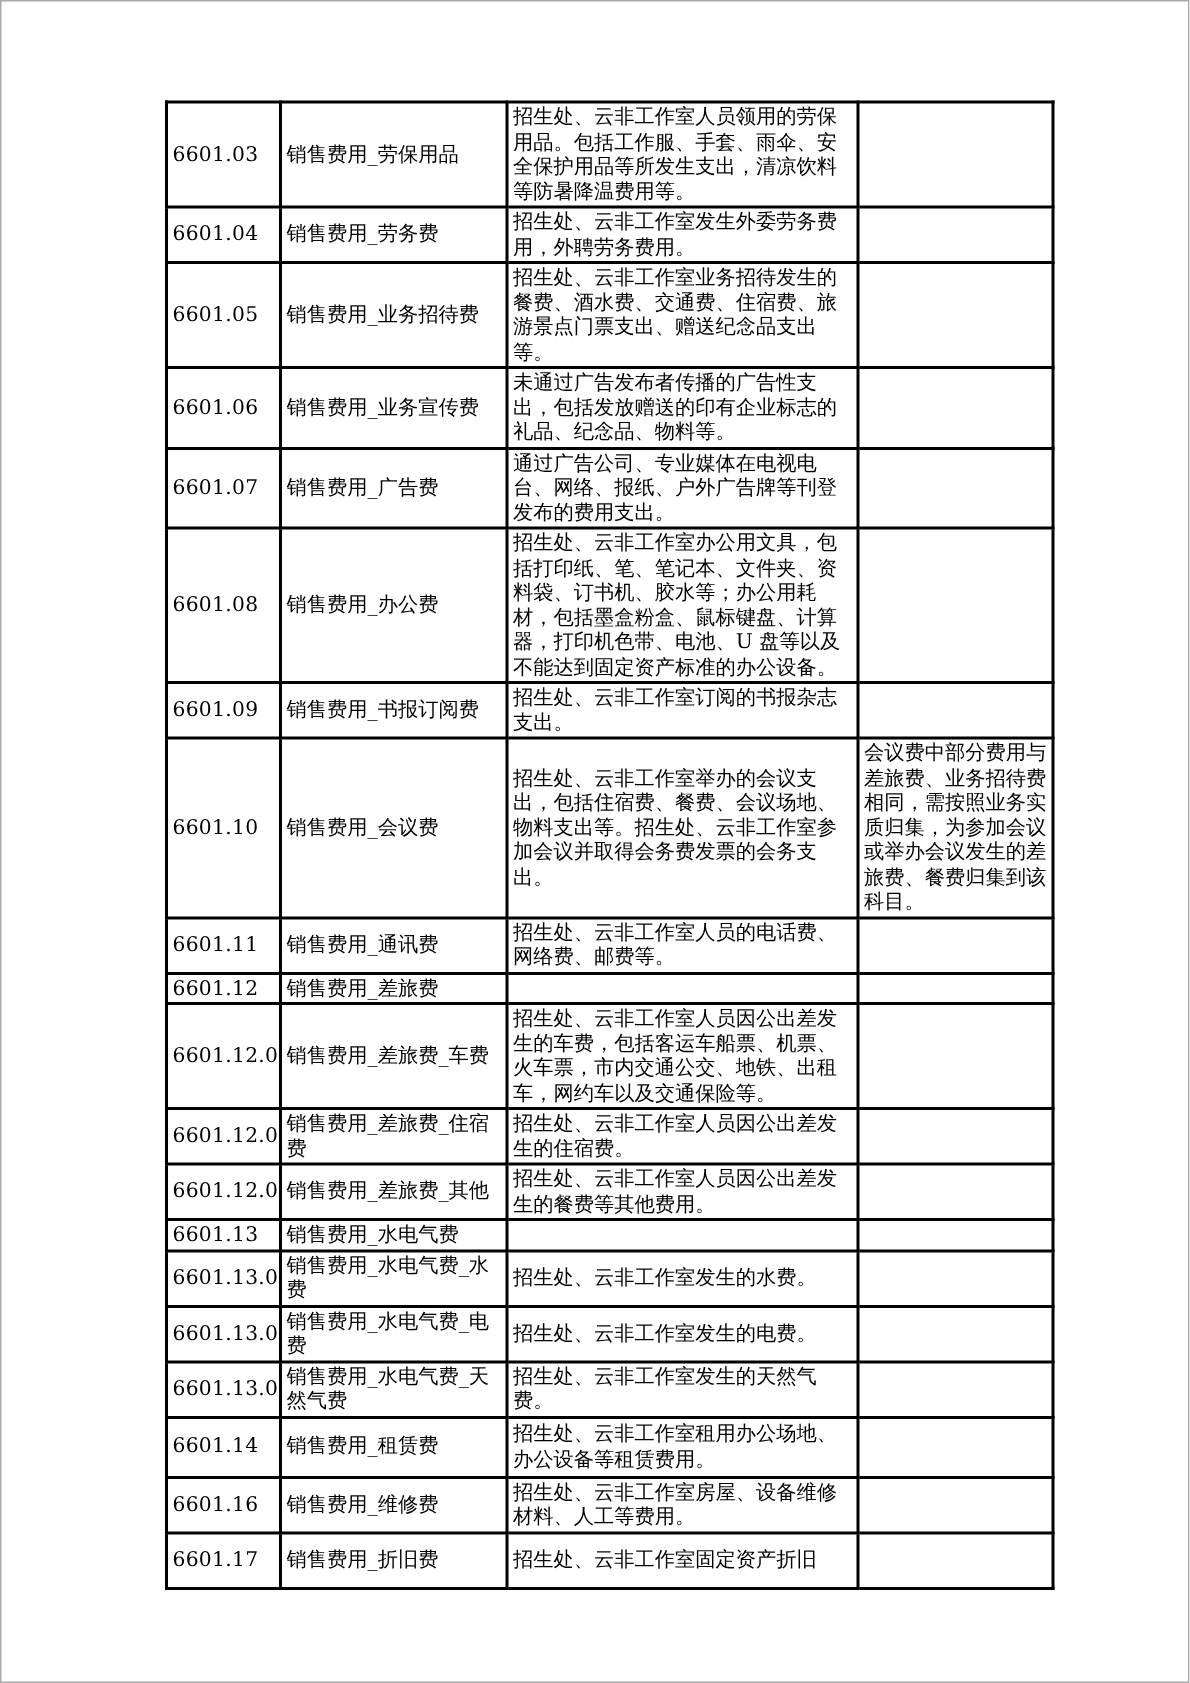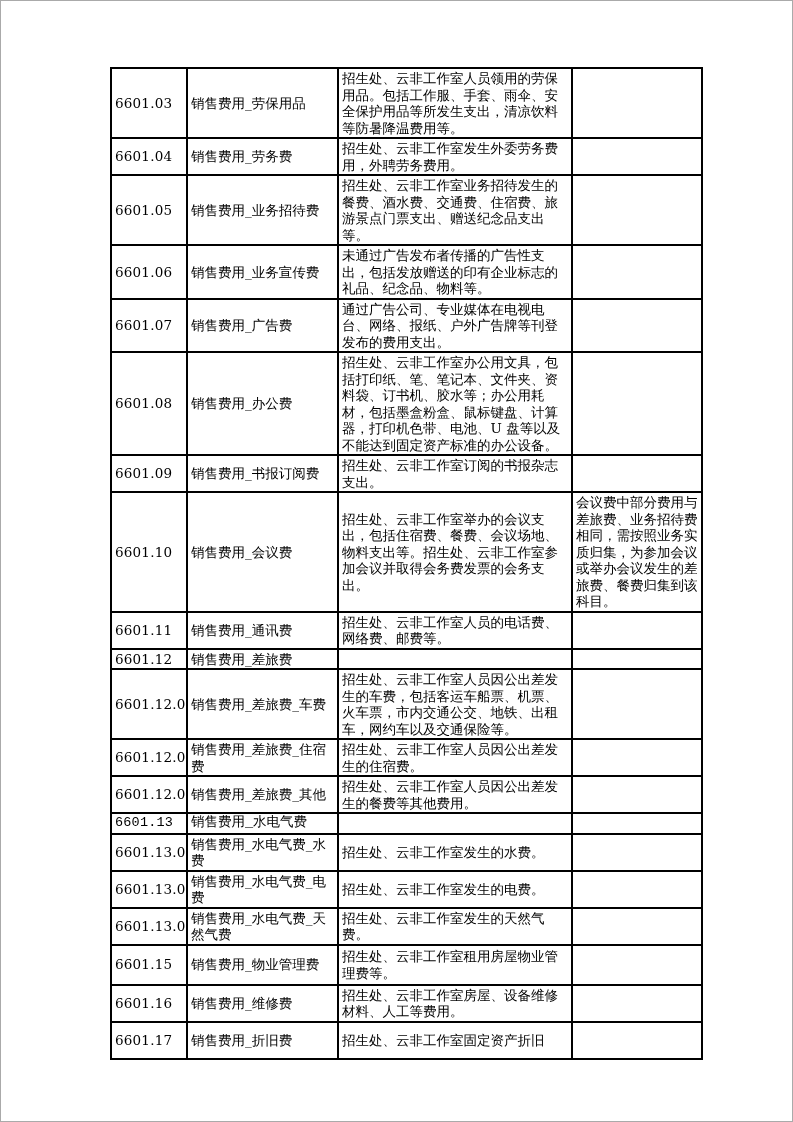--- a/index.html
+++ b/index.html
@@ -48,21 +48,21 @@
   tr:nth-child(4)  { height: 52px; }
   tr:nth-child(5)  { height: 53px; }
   tr:nth-child(6)  { height: 98px; }
   tr:nth-child(7)  { height: 35px; }
   tr:nth-child(8)  { height: 100px; }
   tr:nth-child(9)  { height: 37px; margin-left: 32px; }
   tr:nth-child(10) { height: 17px; }
   tr:nth-child(11) { height: 68px; }
   tr:nth-child(12) { height: 37px; }
   tr:nth-child(13) { height: 36px; }
-  tr:nth-child(14) { height: 19px; font-family: Liberation Mono, monospace; }
+  tr:nth-child(14) { height: 19px; }
   tr:nth-child(15) { height: 18px; }
   tr:nth-child(16) { height: 18px; }
   tr:nth-child(17) { height: 35px; }
   tr:nth-child(18) { height: 40px; }
   tr:nth-child(19) { height: 35px; }
   tr:nth-child(20) { height: 37px; padding-left: 28px; }
   tr:nth-child(21) { height: 18px; }
 </style>
 </head>
 <body>
@@ -188,27 +188,27 @@
     <td class="col-note"></td>
   </tr>
 
   <tr>
     <td class="col-code">6601.13.03</td>
     <td class="col-name">销售费用_水电气费_天然气费</td>
     <td class="col-desc">招生处、云非工作室发生的天然气费。</td>
     <td class="col-note"></td>
   </tr>
 
-
-  <tr>
-    <td class="col-code">6601.15</td>
-    <td class="col-name">销售费用_物业管理费</td>
-    <td class="col-desc">招生处、云非工作室租用房屋物业管理费等。</td>
-    <td class="col-note"></td>
-  </tr>
+  <tr>
+    <td class="col-code">6601.14</td>
+    <td class="col-name">销售费用_租赁费</td>
+    <td class="col-desc">招生处、云非工作室租用办公场地、办公设备等租赁费用。</td>
+    <td class="col-note"></td>
+  </tr>
+
 
   <tr>
     <td class="col-code">6601.16</td>
     <td class="col-name">销售费用_维修费</td>
     <td class="col-desc">招生处、云非工作室房屋、设备维修材料、人工等费用。</td>
     <td class="col-note"></td>
   </tr>
 
   <tr>
     <td class="col-code">6601.17</td>

